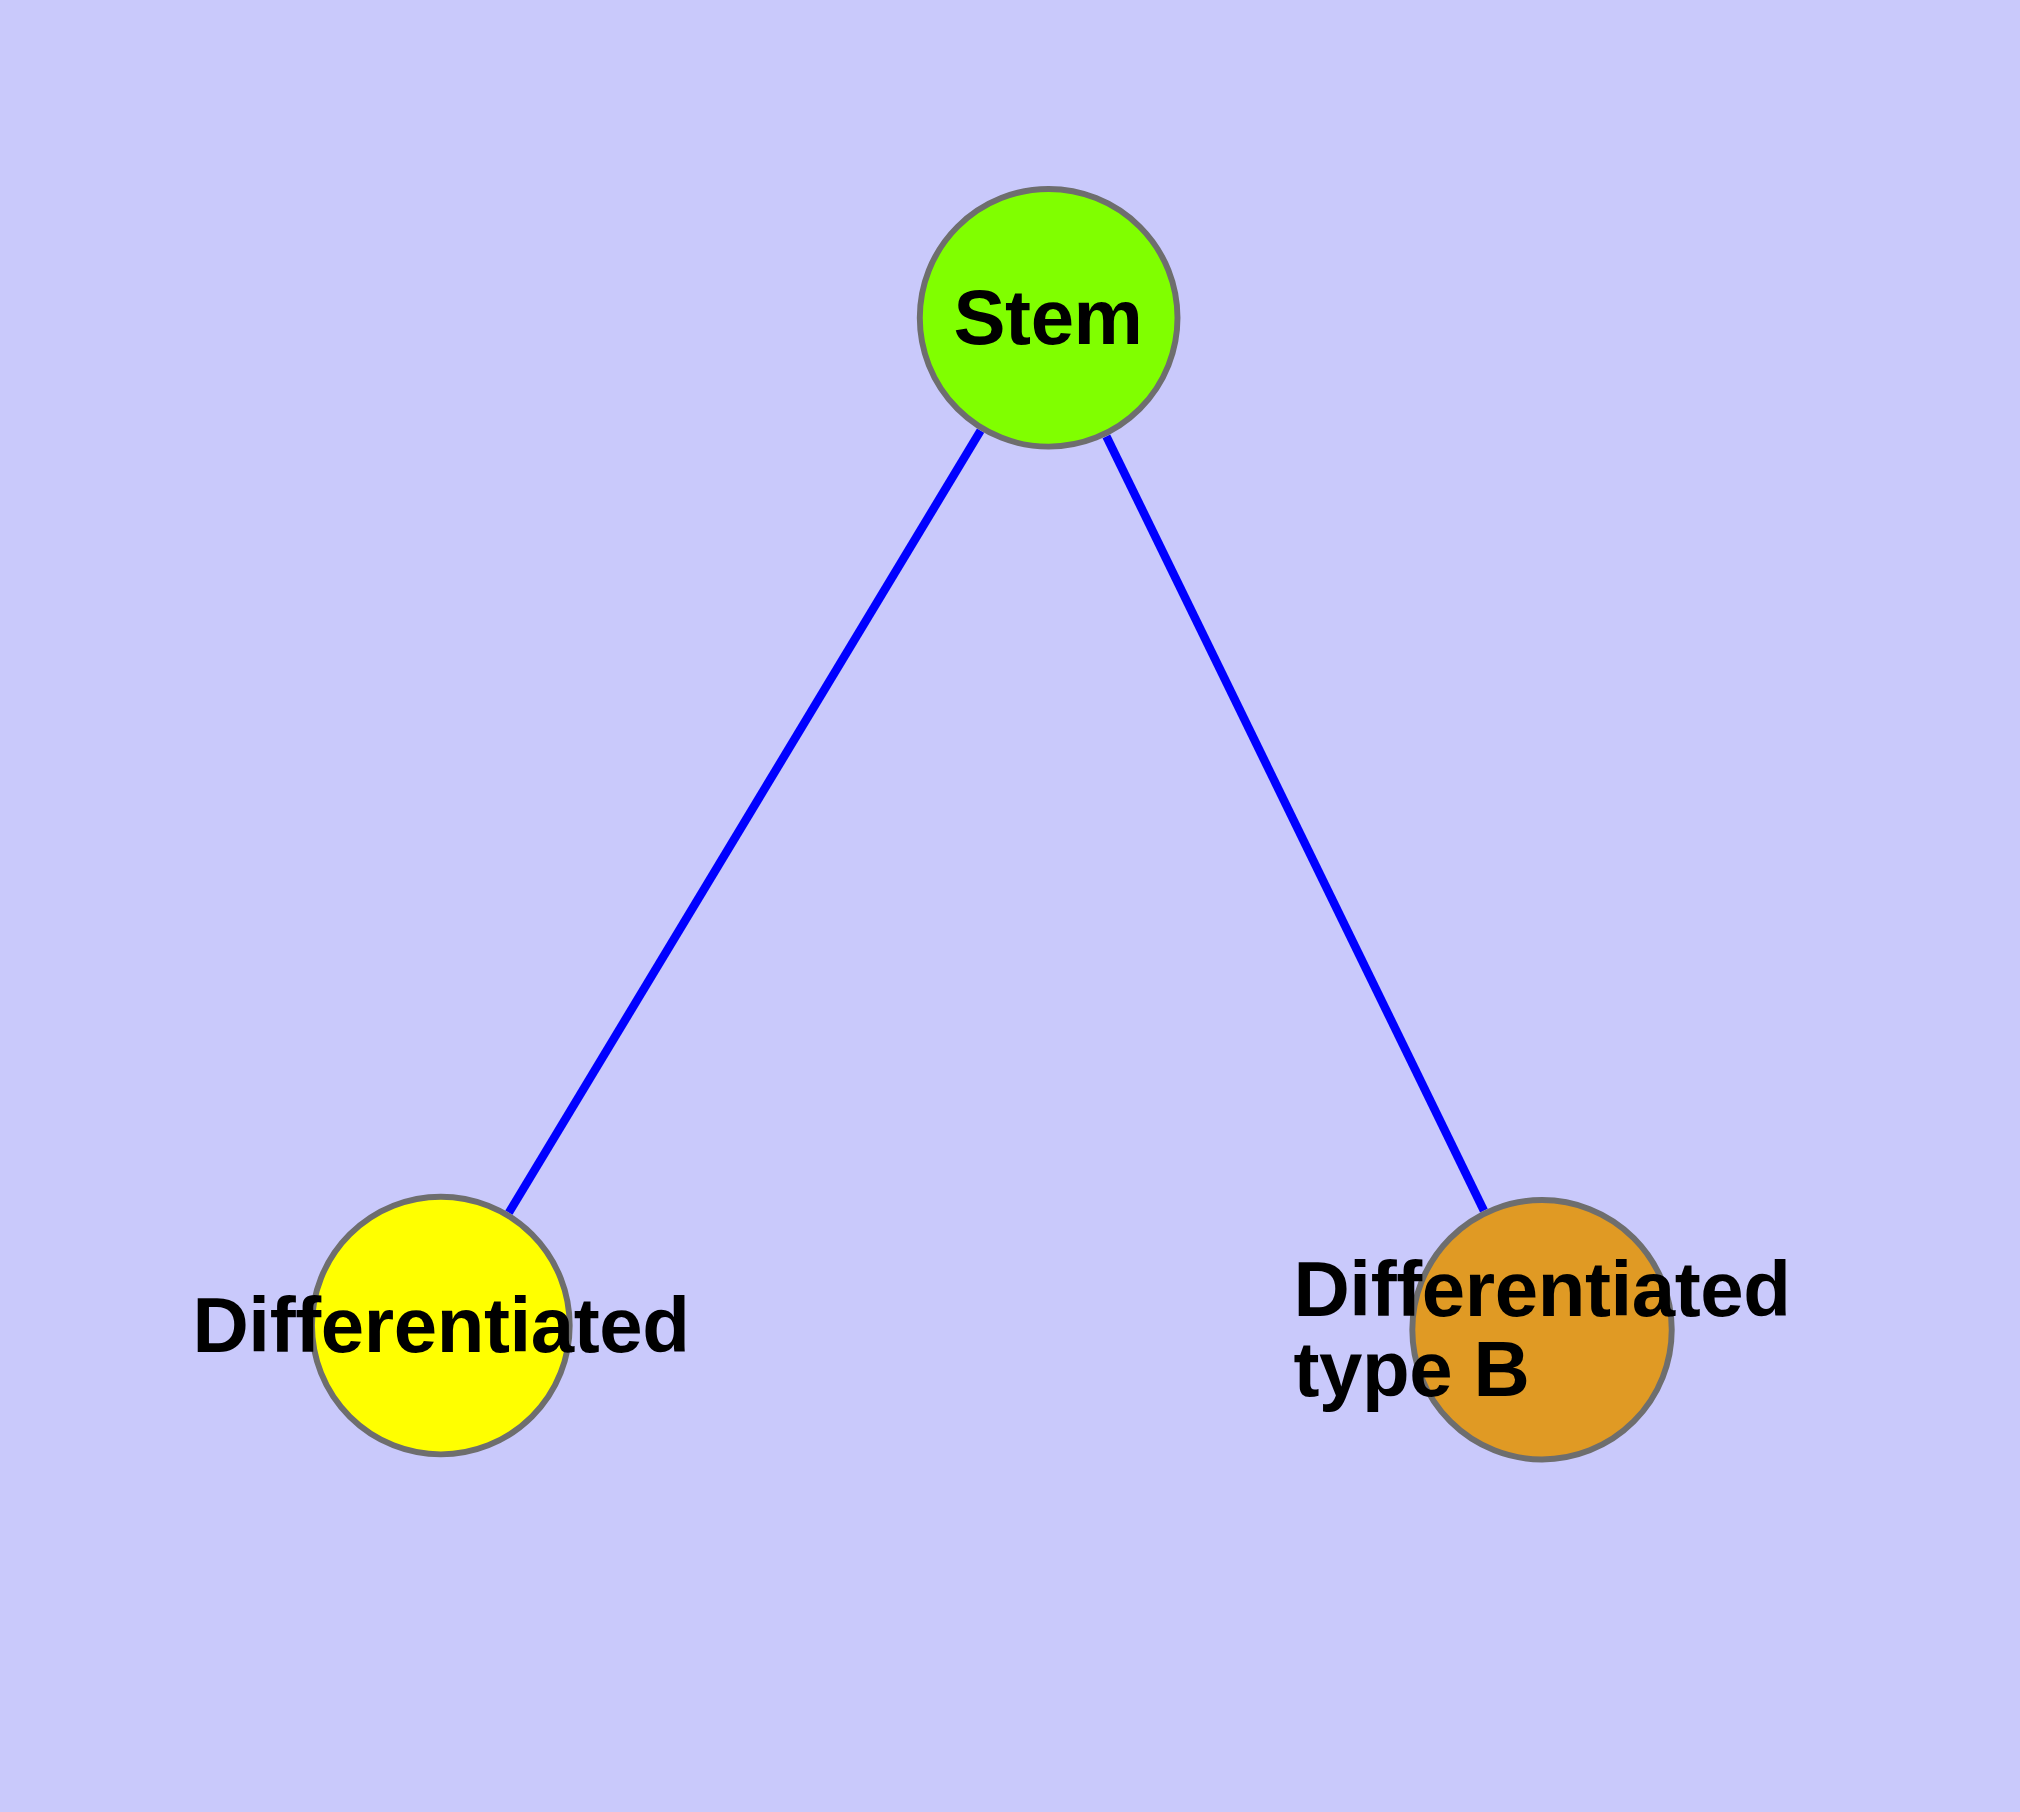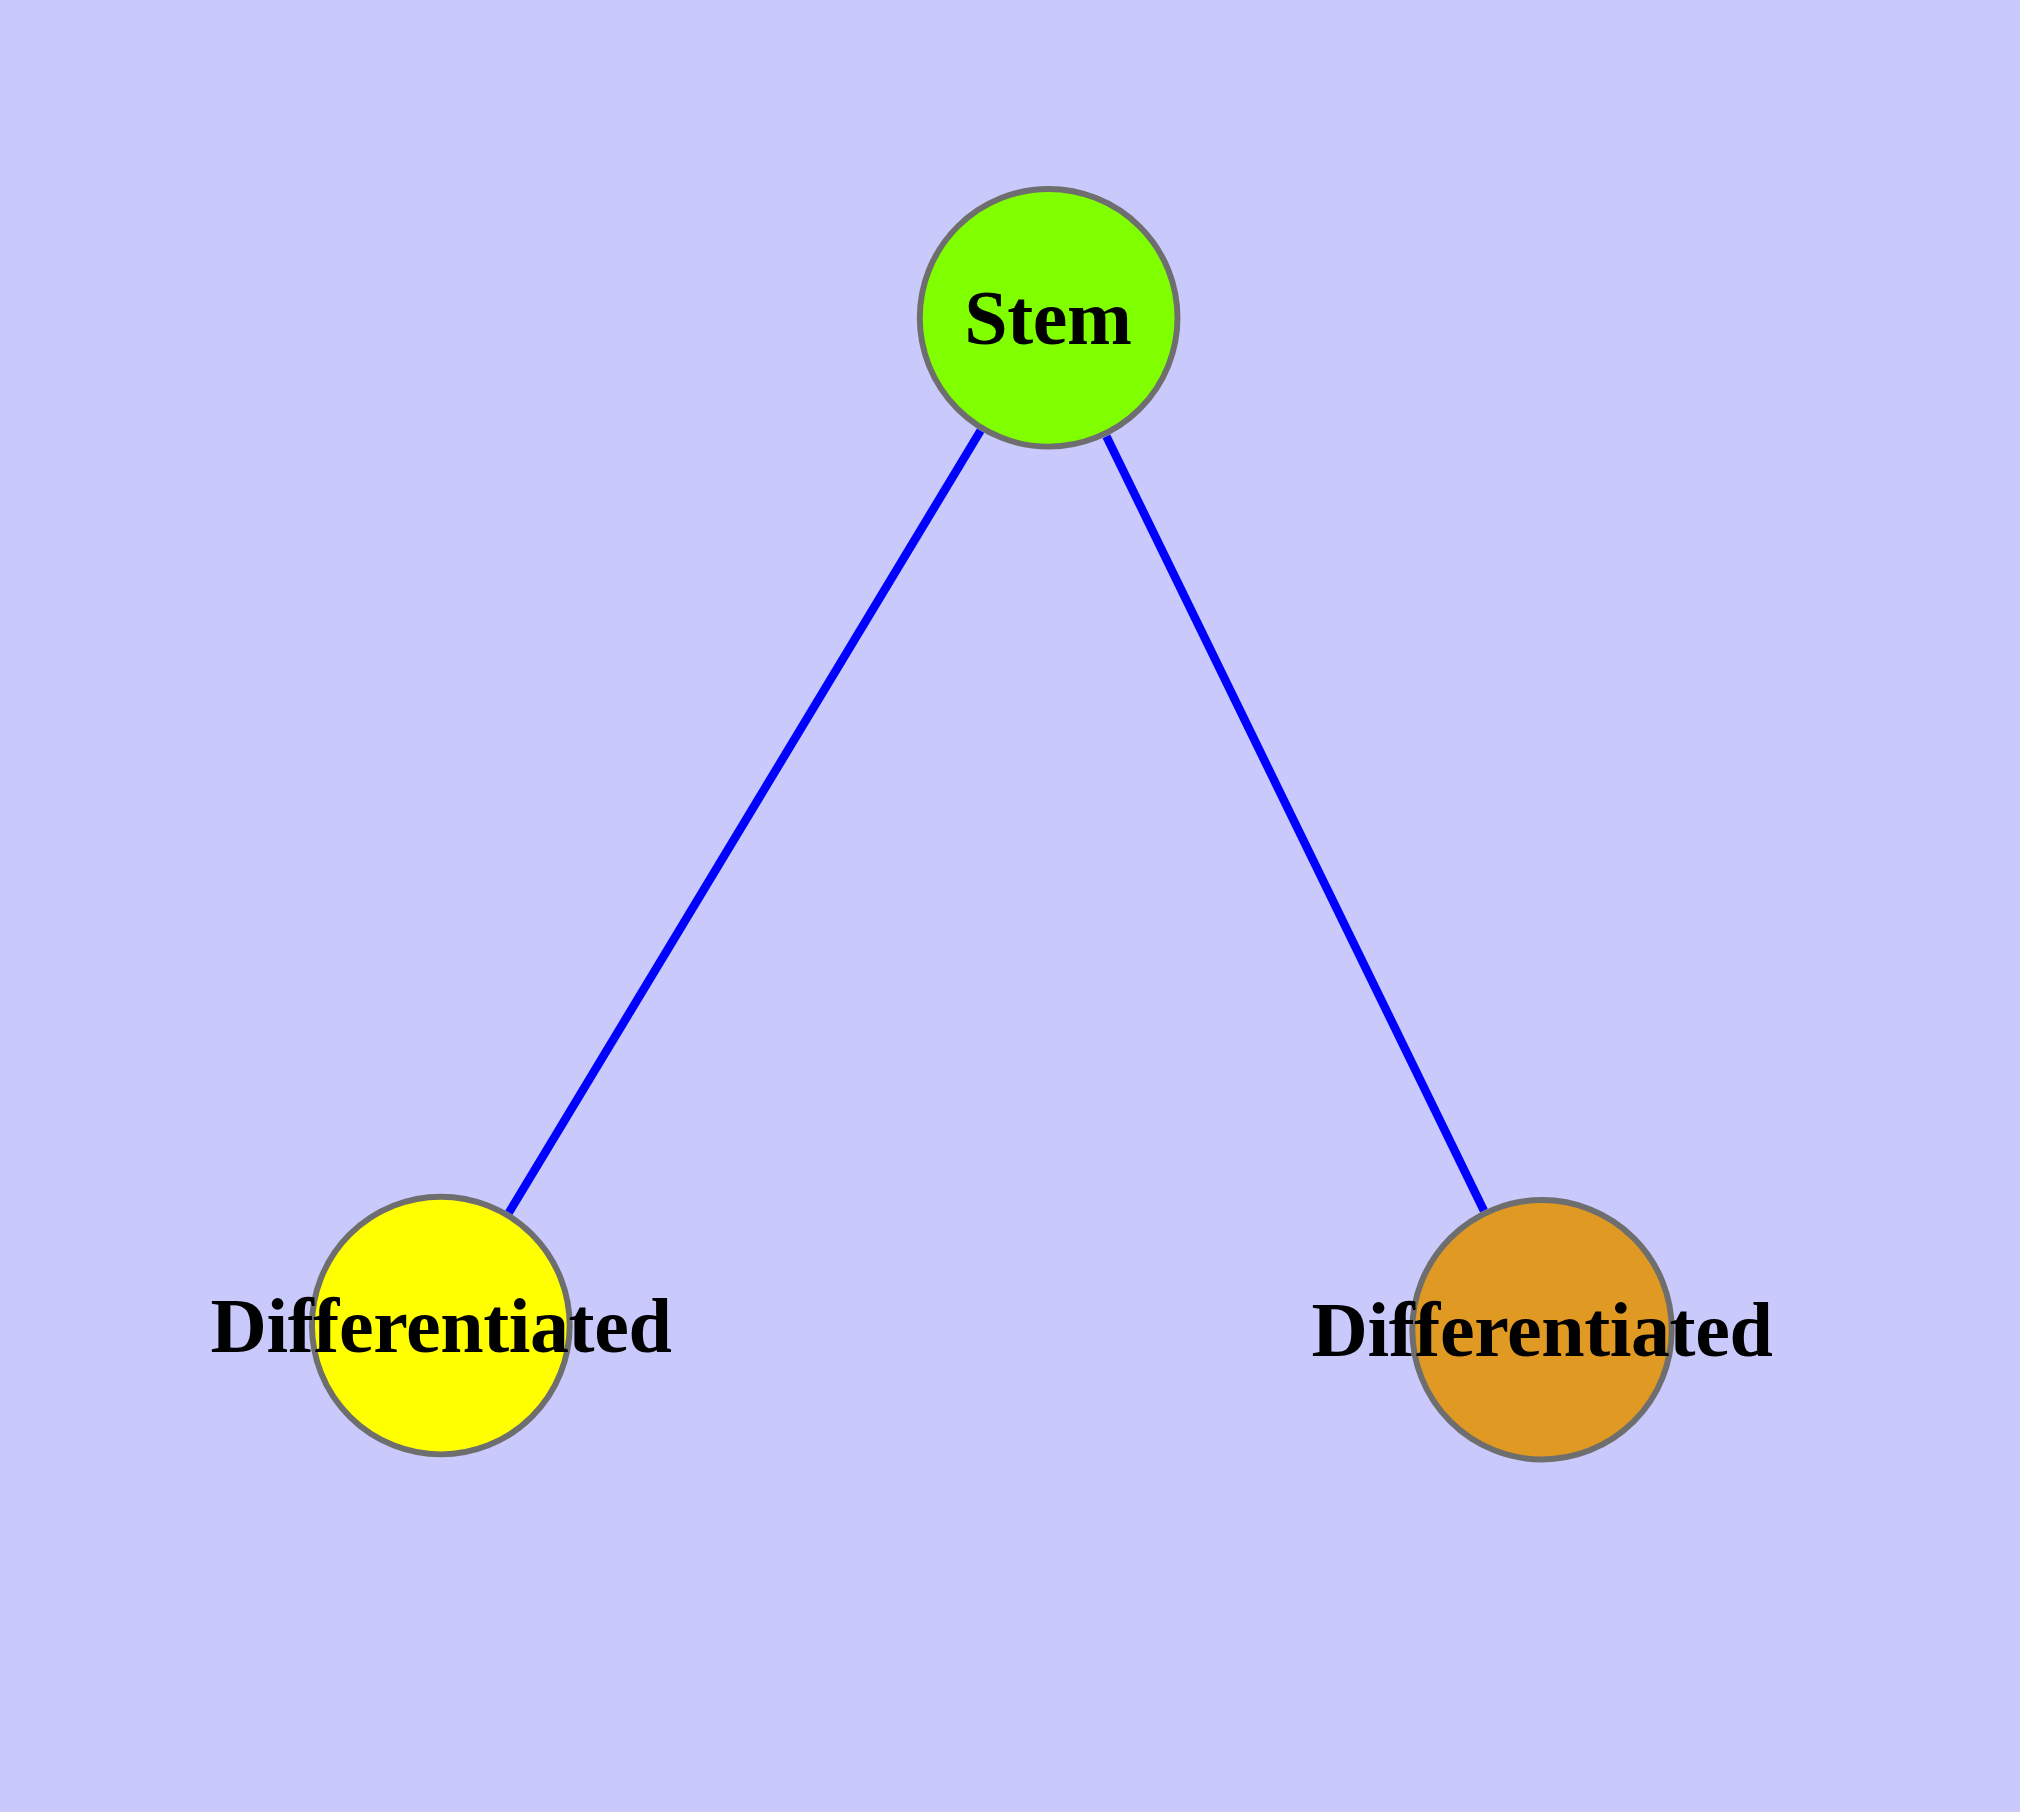--- a/index.html
+++ b/index.html
@@ -17,21 +17,21 @@
   #graph-svg {
     position: absolute;
     top: 0;
     left: 0;
     width: 2021px;
     height: 1812px;
     display: block;
   }
   .node-label {
     position: absolute;
-    font-family: Liberation Serif, serif;
+    font-family: Liberation Sans, sans-serif;
     font-weight: bold;
     font-size: 78px;
     line-height: 1.02;
     color: #000000;
     white-space: pre;
     transform: translate(-50%, -50%);
     pointer-events: none;
     letter-spacing: -0.4px;
   }
 </style>
@@ -49,17 +49,17 @@
     <g id="node-layer">
         <circle cx="1237" cy="375" r="152" fill="#80ff00" stroke="#6e6e6e" stroke-width="7"></circle>
         <circle cx="520" cy="1564" r="152" fill="#ffff00" stroke="#6e6e6e" stroke-width="7"></circle>
         <circle cx="1819" cy="1569" r="153" fill="#e09a24" stroke="#6e6e6e" stroke-width="7"></circle>
       </g>
   </svg>
 
   <div id="label-layer">
       <div class="node-label" style="left: 1048px; top: 318px; font-size: 78px; color: rgb(0, 0, 0);"><span style="display: block;">Stem</span></div>
       <div class="node-label" style="left: 441px; top: 1326px; font-size: 78px; color: rgb(0, 0, 0);"><span style="display: block;">Differentiated</span></div>
-      <div class="node-label" style="left: 1542px; top: 1330px; font-size: 78px; color: rgb(0, 0, 0);"><span style="display: block;">Differentiated</span></div>
+      <div class="node-label" style="left: 1542px; top: 1330px; font-size: 78px; color: rgb(0, 0, 0);"><span style="display: block;">Differentiated</span><span style="display: block;">type B</span></div>
     </div>
 
 </div>
 
 
 </body></html>

